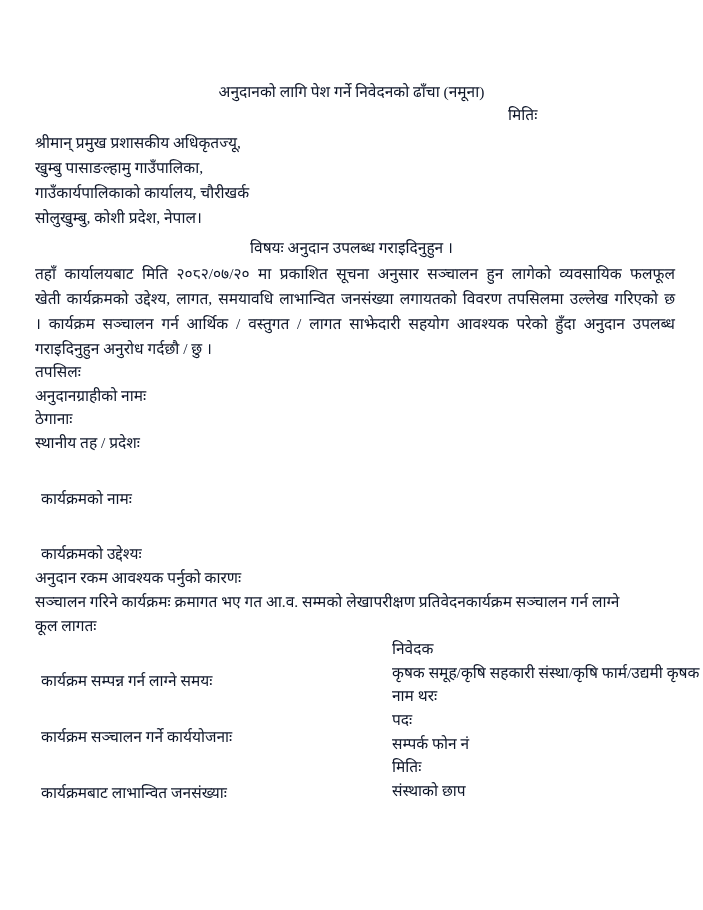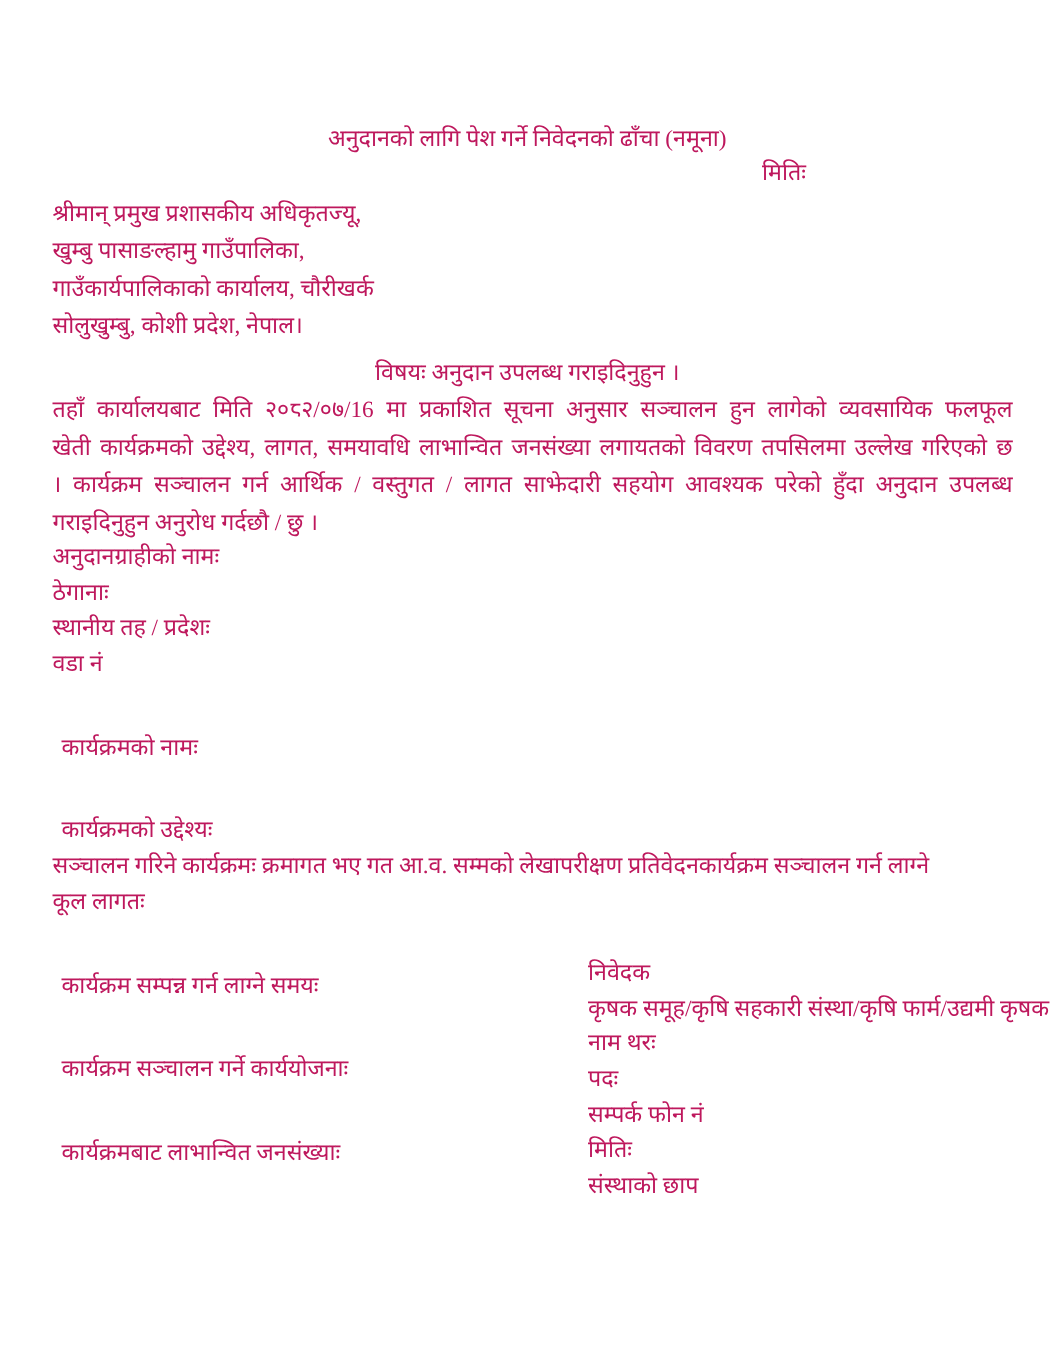--- a/index.html
+++ b/index.html
@@ -8,21 +8,21 @@
     background: #ffffff;
   }
   .page {
     position: relative;
     width: 703px;
     height: 910px;
     background: #ffffff;
     overflow: hidden;
     font-family: "Liberation Serif", "DejaVu Serif", serif;
     font-size: 15.5px;
-    color: #be185d;
+    color: #0f172a;
     -webkit-font-smoothing: antialiased;
   }
   .doc-title {
     position: absolute;
     top: 80px;
     left: 0;
     right: 0;
     text-align: center;
   }
   .date-top {
@@ -99,33 +99,34 @@
   <div class="recipient">
     <div class="line">श्रीमान् प्रमुख प्रशासकीय अधिकृतज्यू,</div>
     <div class="line">खुम्बु पासाङल्हामु गाउँपालिका,</div>
     <div class="line">गाउँकार्यपालिकाको कार्यालय, चौरीखर्क</div>
     <div class="line">सोलुखुम्बु, कोशी प्रदेश, नेपाल।</div>
   </div>
 
   <div class="subject">विषयः अनुदान उपलब्ध गराइदिनुहुन ।</div>
 
   <div class="body-par">
-    <div class="bline just">तहाँ कार्यालयबाट मिति २०८२/०७/16  मा प्रकाशित सूचना अनुसार सञ्चालन हुन लागेको व्यवसायिक फलफूल</div>
+    <div class="bline just">तहाँ कार्यालयबाट मिति २०८२/०७/२०  मा प्रकाशित सूचना अनुसार सञ्चालन हुन लागेको व्यवसायिक फलफूल</div>
     <div class="bline just">खेती  कार्यक्रमको उद्देश्य, लागत, समयावधि लाभान्वित जनसंख्या लगायतको विवरण तपसिलमा उल्लेख गरिएको छ</div>
     <div class="bline just">।  कार्यक्रम सञ्चालन गर्न आर्थिक / वस्तुगत / लागत साझेदारी सहयोग आवश्यक परेको हुँदा अनुदान उपलब्ध</div>
     <div class="bline">गराइदिनुहुन अनुरोध गर्दछौ / छु ।</div>
   </div>
 
   <div class="tapasil">
+    <div class="fline">तपसिलः</div>
     <div class="fline">अनुदानग्राहीको नामः</div>
     <div class="fline">ठेगानाः</div>
     <div class="fline">स्थानीय तह / प्रदेशः</div>
-    <div class="fline">वडा नं</div>
     <div class="fline ind">कार्यक्रमको नामः</div>
     <div class="fline ind">कार्यक्रमको उद्देश्यः</div>
+    <div class="fline">अनुदान रकम आवश्यक पर्नुको कारणः</div>
     <div class="fline">सञ्चालन गरिने कार्यक्रमः क्रमागत भए गत आ.व. सम्मको लेखापरीक्षण प्रतिवेदनकार्यक्रम सञ्चालन गर्न लाग्ने</div>
     <div class="fline">कूल लागतः</div>
     <div class="fline ind">कार्यक्रम सम्पन्न गर्न लाग्ने समयः</div>
     <div class="fline ind">कार्यक्रम सञ्चालन गर्ने कार्ययोजनाः</div>
     <div class="fline ind">कार्यक्रमबाट लाभान्वित जनसंख्याः</div>
   </div>
 
   <div class="applicant">
     <div class="aline">निवेदक</div>
     <div class="aline">कृषक समूह/कृषि सहकारी संस्था/कृषि फार्म/उद्यमी कृषक</div>

